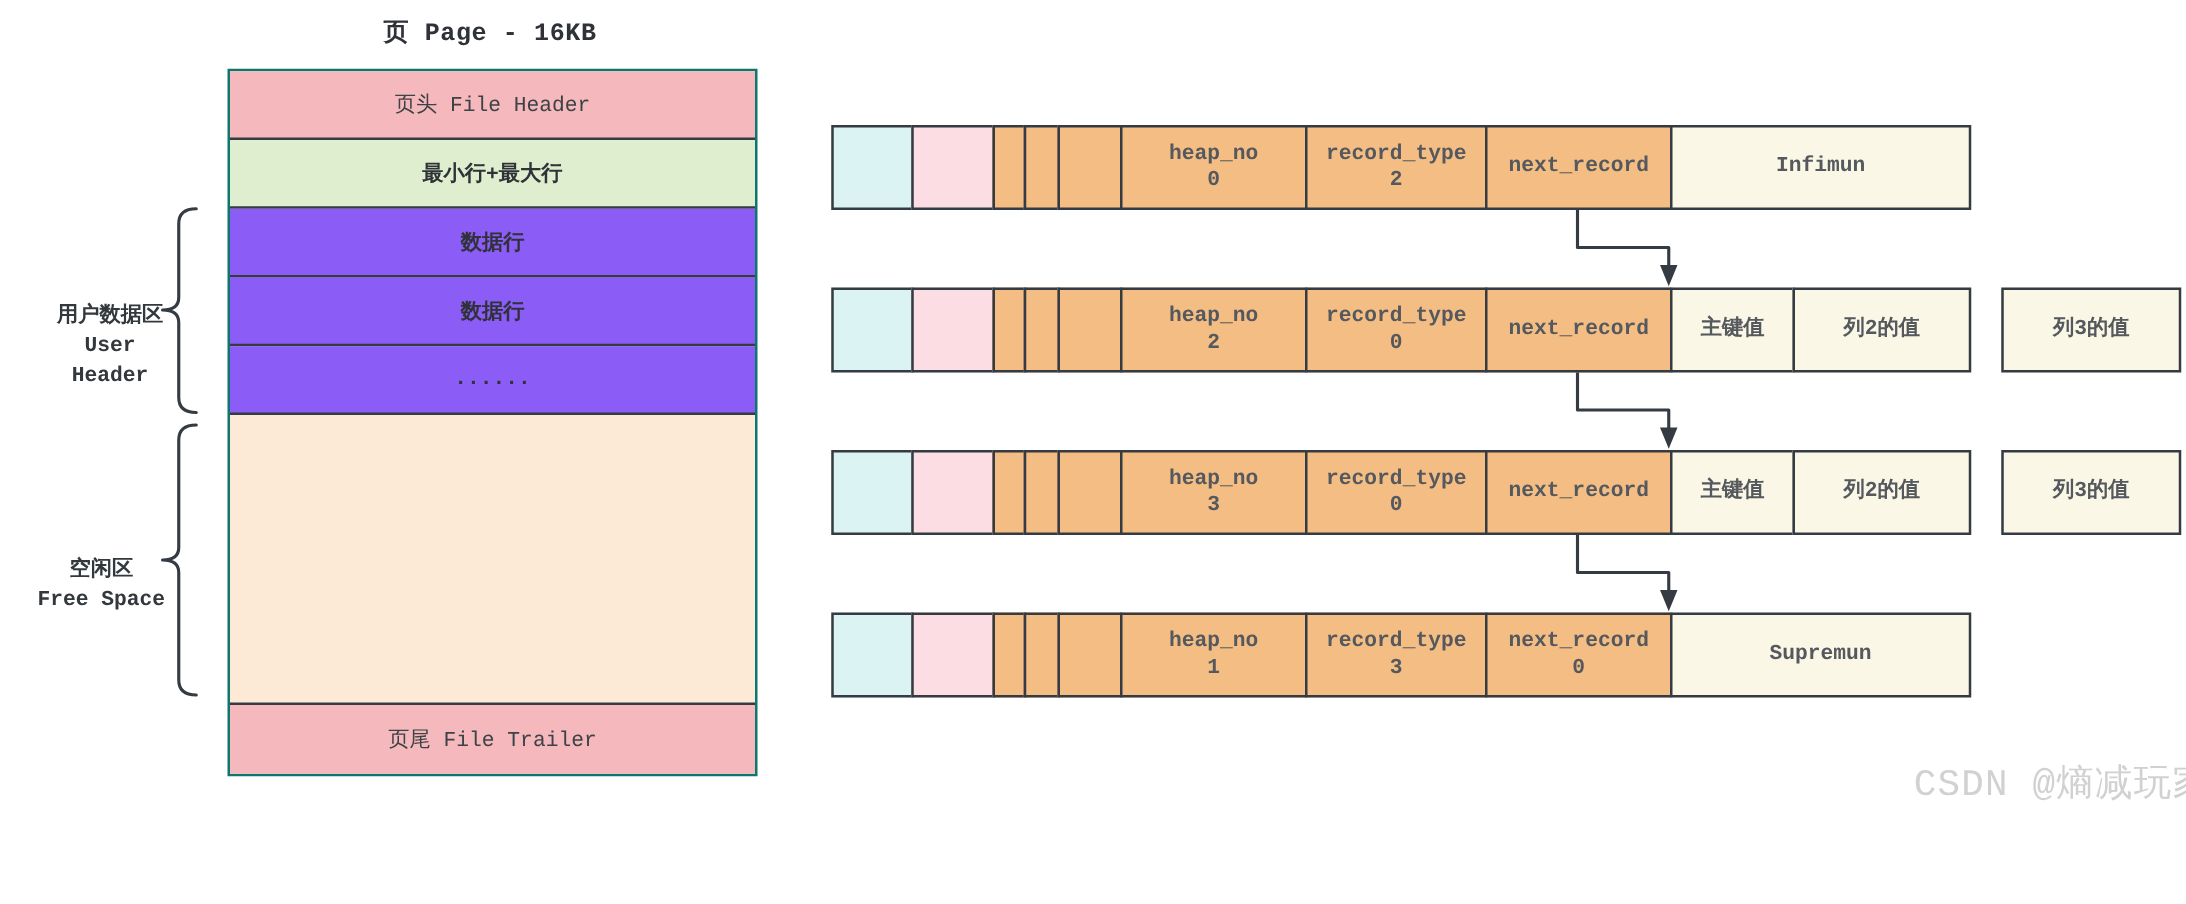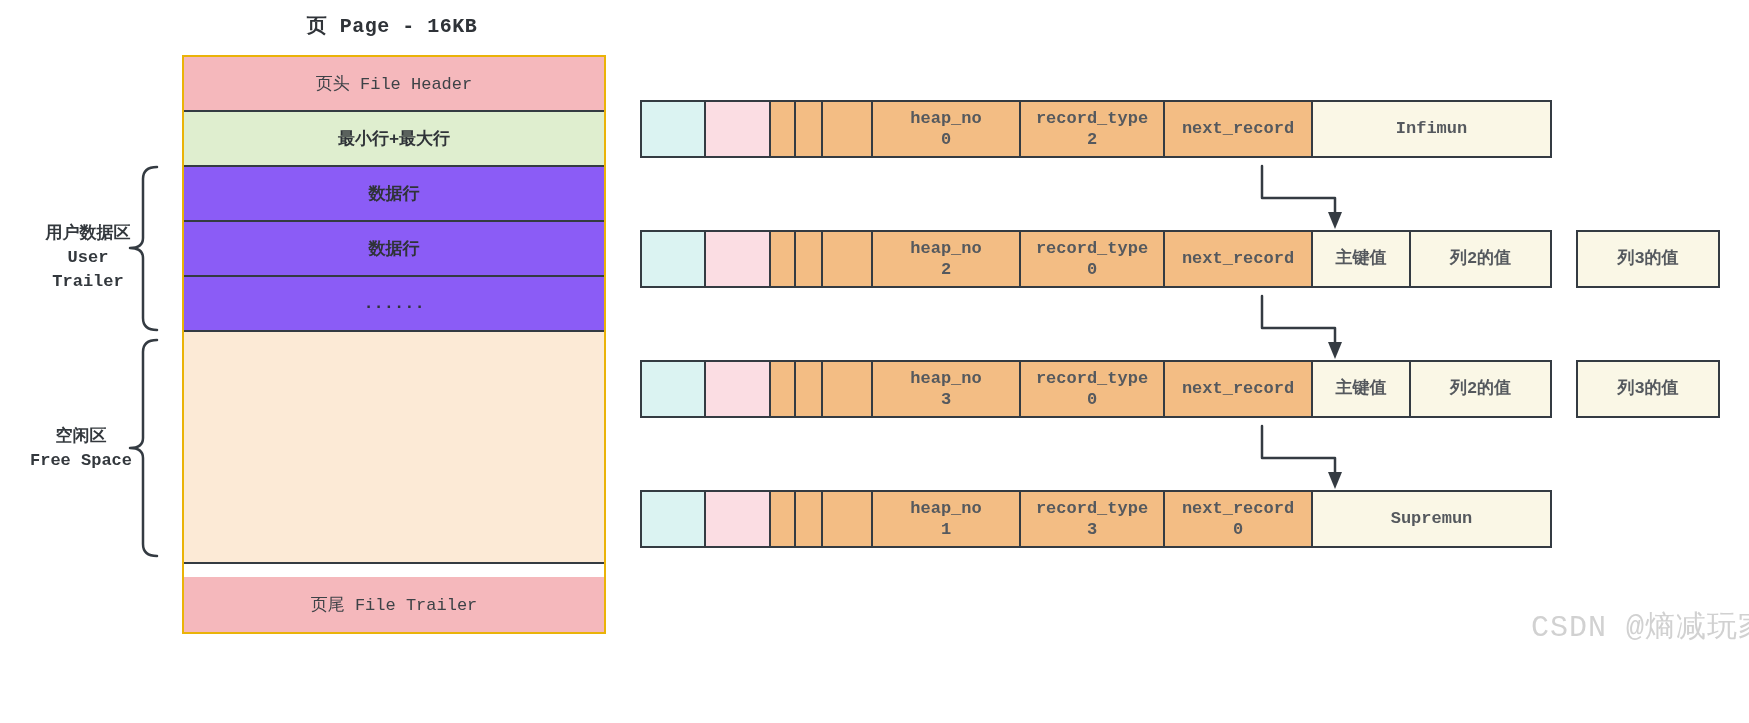--- a/index.html
+++ b/index.html
@@ -6,42 +6,42 @@
   .canvas {
     position:relative; width:1749px; height:723px; background:#ffffff;
     font-family:Liberation Mono, monospace; overflow:hidden;padding-left:28px;
   }
   .page-title {
     position:absolute; left:182px; top:12px; width:420px; text-align:center;
     font-size:20px; font-weight:bold; color:#2f3338; letter-spacing:0.5px;
   }
   .page-box {
     position:absolute; left:182px; top:55px; width:420px;
-    border:2px solid #eab308; box-sizing:content-box;
+    border:2px solid #0f766e; box-sizing:content-box;
   }
   .sec {
     box-sizing:border-box; display:flex; align-items:center; justify-content:center;
     font-size:17px; color:#3d4247; border-bottom:2px solid #343b42;
   }
-  .sec:last-child { border-bottom:none;margin-top:13px; }
+  .sec:last-child { border-bottom:none; }
   .sec.bold { font-weight:bold; color:#2f3338; }
   .h-std { height:55px; }
   .h-free { height:232px; }
   .bg-pink  { background:#f5b8bc; }
   .bg-green { background:#dfeecf; }
   .bg-cream { background:#8b5cf6; }
   .bg-peach { background:#fcead6; }
 
   .anno {
     position:absolute; text-align:center; font-weight:bold; color:#33383d;
-    font-size:17px; line-height:1.4;
+    font-size:17px; line-height:1.4;margin-top:20px;
   }
   .overlay { position:absolute; left:0; top:0; pointer-events:none; }
 
-  .record { position:absolute; left:640px; display:flex; height:58px; }
+  .record { position:absolute; left:665px; display:flex; height:68px; }
   .cell {
     box-sizing:border-box; border:2px solid #343b42; margin-left:-2px;
     display:flex; flex-direction:column; align-items:center; justify-content:center;
     font-weight:bold; color:#55595e; font-size:17px; line-height:1.25; text-align:center;
   }
   .cell:first-child { margin-left:0; }
   .orange { background:#f3bd84; }
   .cream  { background:#faf7e6; }
   .w-cyan  { width:66px; background:#dbf3f2; }
   .w-pink  { width:67px; background:#fbdde3; }
@@ -67,21 +67,21 @@
     <div class="sec h-std bg-green bold">最小行+最大行</div>
     <div class="sec h-std bg-cream bold">数据行</div>
     <div class="sec h-std bg-cream bold">数据行</div>
     <div class="sec h-std bg-cream bold">......</div>
     <div class="sec h-free bg-peach"></div>
     <div class="sec h-std bg-pink">页尾 File Trailer</div>
   </div>
 
   <div class="anno" style="left:33px; top:222px; width:110px;">
     <div>用户数据区</div>
-    <div>User Trailer</div>
+    <div>User Header</div>
   </div>
 
   <div class="anno" style="left:26px; top:425px; width:110px;">
     <div>空闲区</div>
     <div>Free Space</div>
   </div>
 
   <svg class="overlay" width="1749" height="723" viewBox="0 0 1749 723">
     <g fill="none" stroke="#343b42" stroke-width="2.5" stroke-linecap="round" stroke-linejoin="round">
       <path d="M157,167 Q143,167 143,179 L143,238 Q143,248 130,248 Q143,248 143,258 L143,318 Q143,330 157,330"></path>

